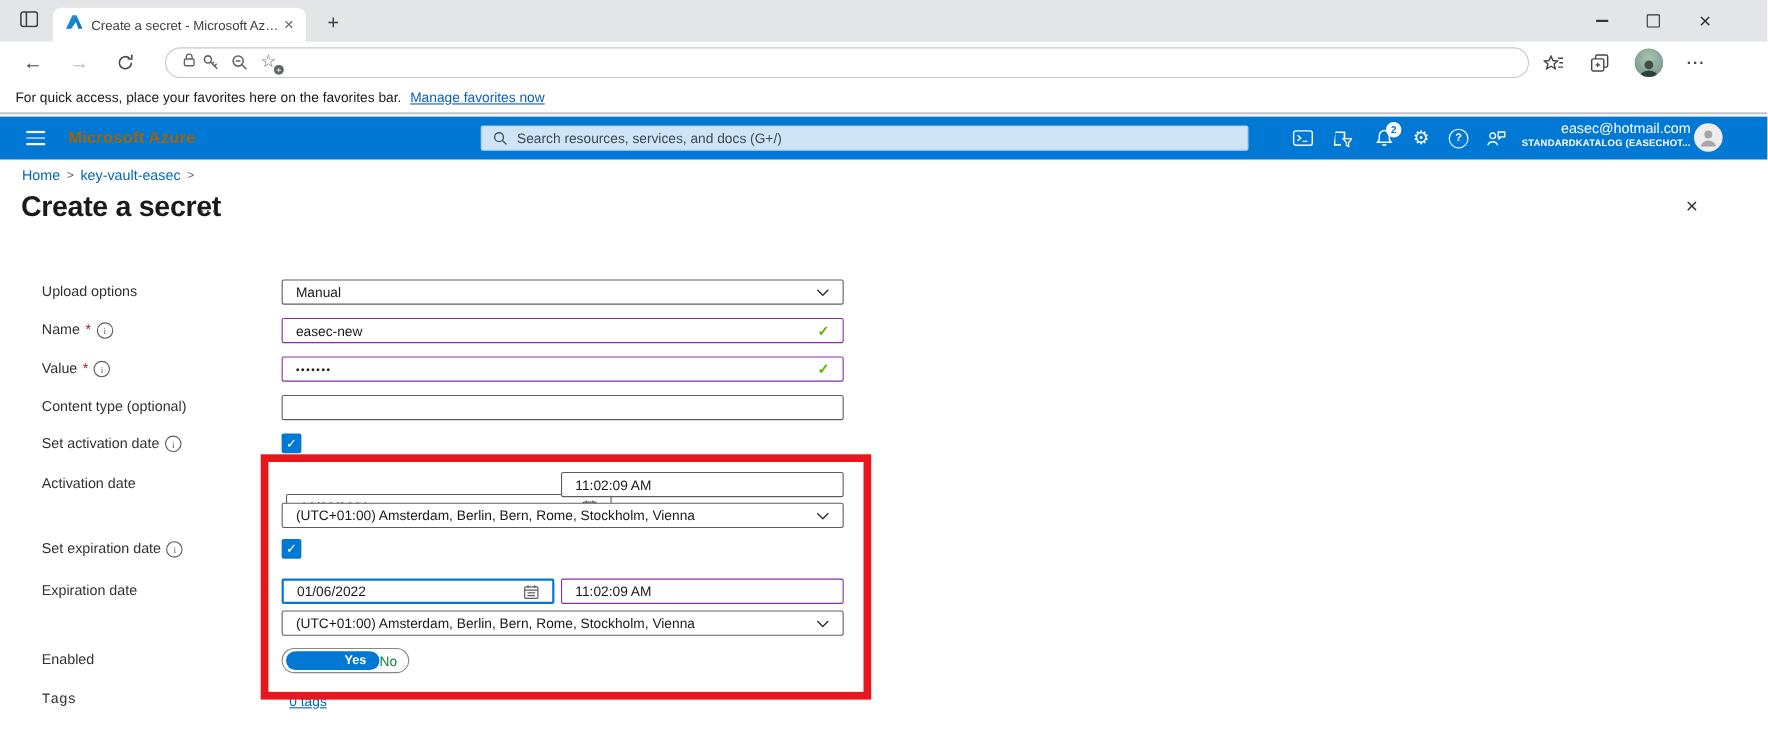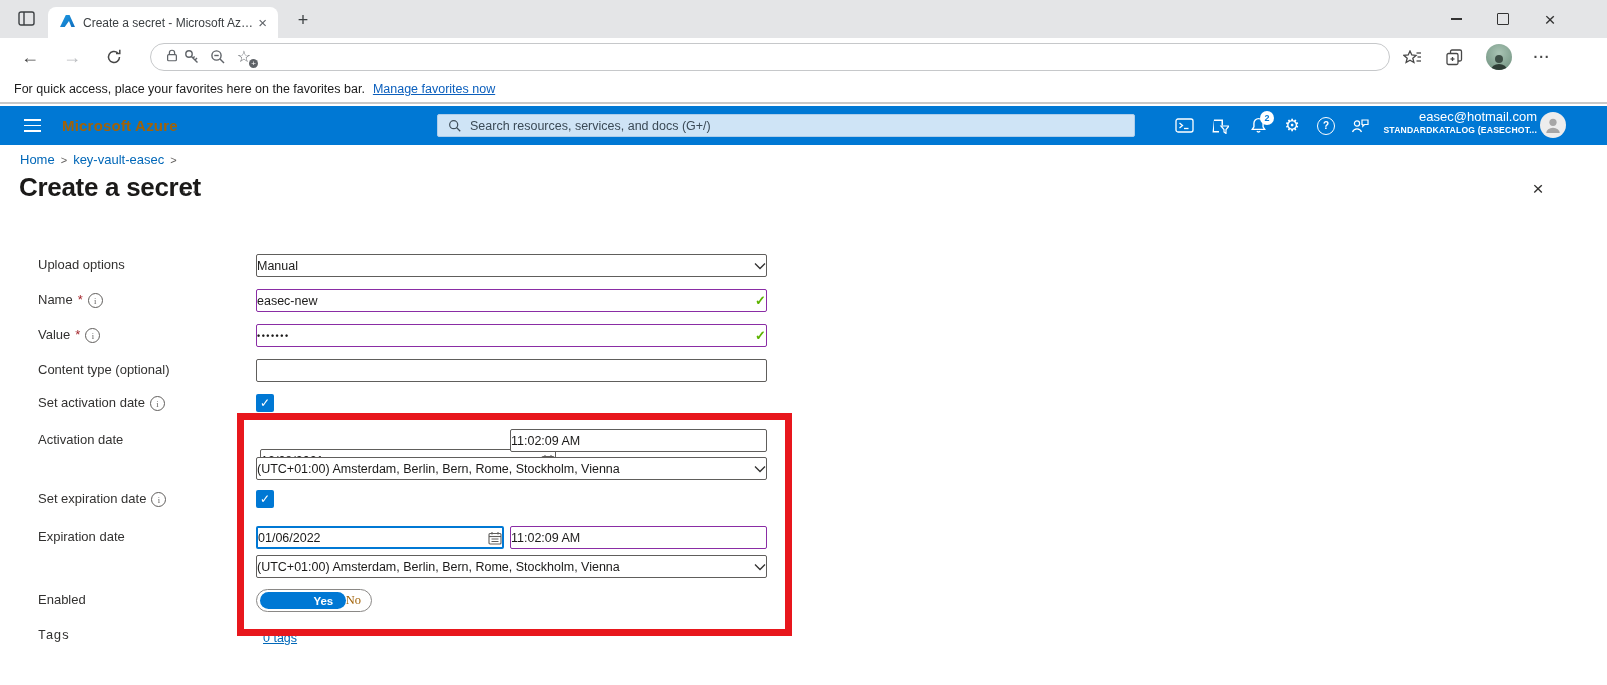--- a/index.html
+++ b/index.html
@@ -61,33 +61,33 @@
   .pgdots{left:182px;top:184px;color:#605e5c;font-size:13px;font-weight:bold;letter-spacing:1px;}
   .pgclose{left:1526px;top:177px;width:24px;height:24px;display:flex;align-items:center;justify-content:center;
            font-size:19px;color:#323130;}
 
   .lbl{left:38px;height:16px;line-height:16px;font-size:13px;color:#323130;display:flex;align-items:flex-end;gap:5px;white-space:nowrap;}
   .req{color:#a4262c;}
   .info{width:13px;height:13px;border:1px solid #605e5c;border-radius:50%;color:#605e5c;font-size:8.5px;
         display:inline-flex;align-items:center;justify-content:center;font-style:normal;font-family:"Liberation Serif",serif;}
 
   .field{height:23px;box-sizing:border-box;border:1px solid #605e5c;border-radius:2px;background:#fff;
-         display:flex;align-items:center;padding:0 0;font-size:12.5px;color:#1b1a19;}
+         display:flex;align-items:center;padding:0 12px;font-size:12.5px;color:#1b1a19;}
   .field .grow{flex:1;white-space:nowrap;overflow:hidden;}
   .purple{border-color:#8a2da5;}
   .bluefocus{border:2px solid #0078d4;}
   .okcheck{color:#5db300;font-size:13px;font-weight:bold;margin-left:6px;}
   .masked{font-size:9px;font-weight:bold;letter-spacing:1.5px;}
   .cbx{width:18px;height:18px;background:#0078d4;border-radius:2px;color:#fff;font-size:12px;
        display:flex;align-items:center;justify-content:center;}
   .toggle{left:256px;width:116px;height:23px;border:1px solid #8a8886;border-radius:12px;box-sizing:border-box;
           display:flex;align-items:center;background:#fff;}
   .tg-yes{margin-left:3px;width:54px;height:17px;border-radius:9px;background:#0078d4;color:#fff;
           font-size:11.5px;font-weight:bold;display:flex;align-items:center;justify-content:center;padding-left:41px;}
-  .tg-no{flex:1;text-align:center;font-size:12.5px;color:#a16207;margin-right:10px;font-family:Liberation Serif, serif;}
+  .tg-no{flex:1;text-align:center;font-size:12.5px;color:#15803d;margin-right:10px;}
   .taglink{left:263px;top:631px;font-size:12.5px;color:#0067b8;}
 
   .redbox{left:237px;top:413px;width:555px;height:223px;border:7px solid #e8171d;box-sizing:border-box;
           pointer-events:none;z-index:5;}
 </style>
 </head>
 <body>
 
 <div class="screen">
 

